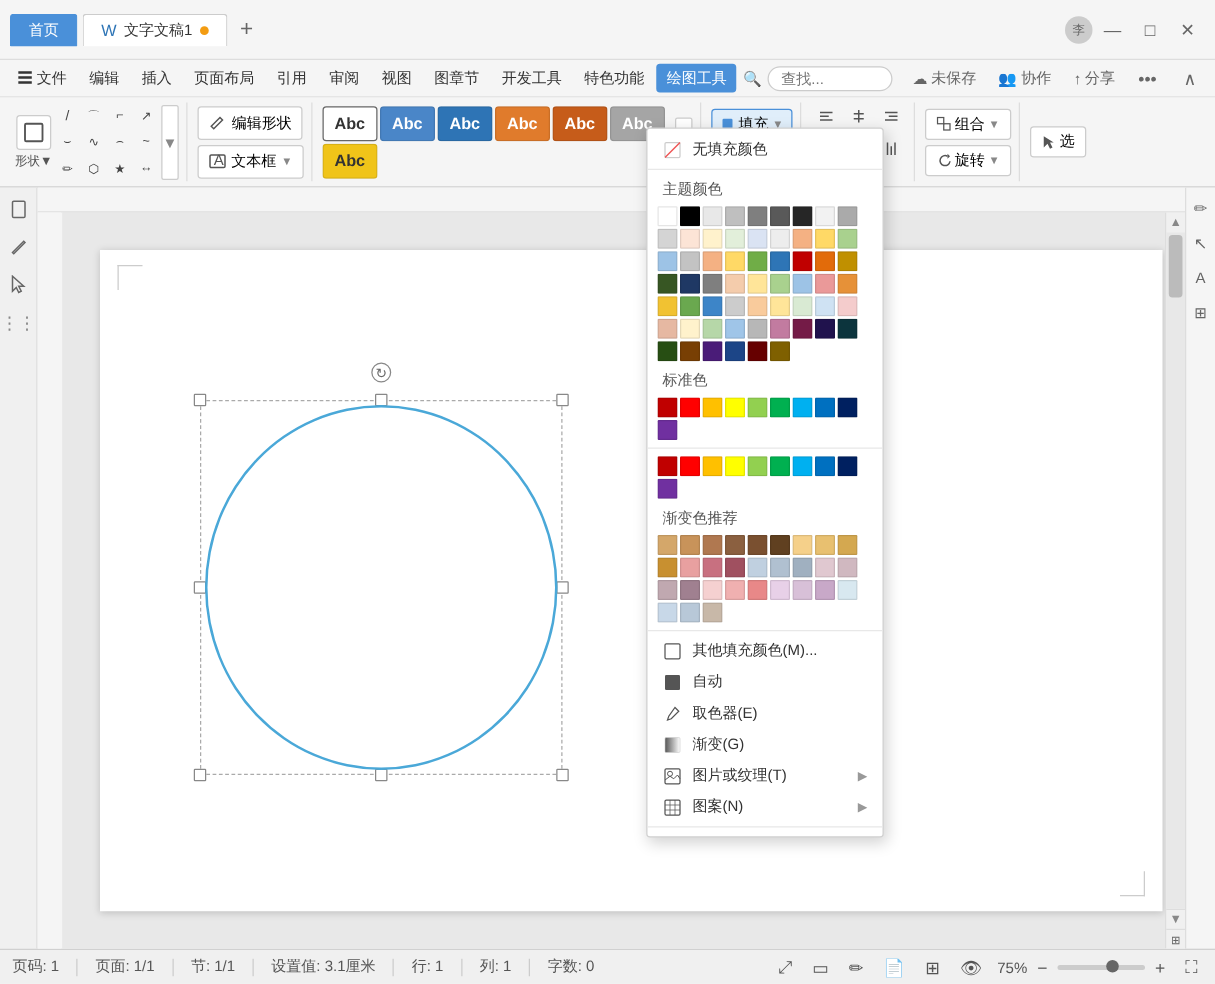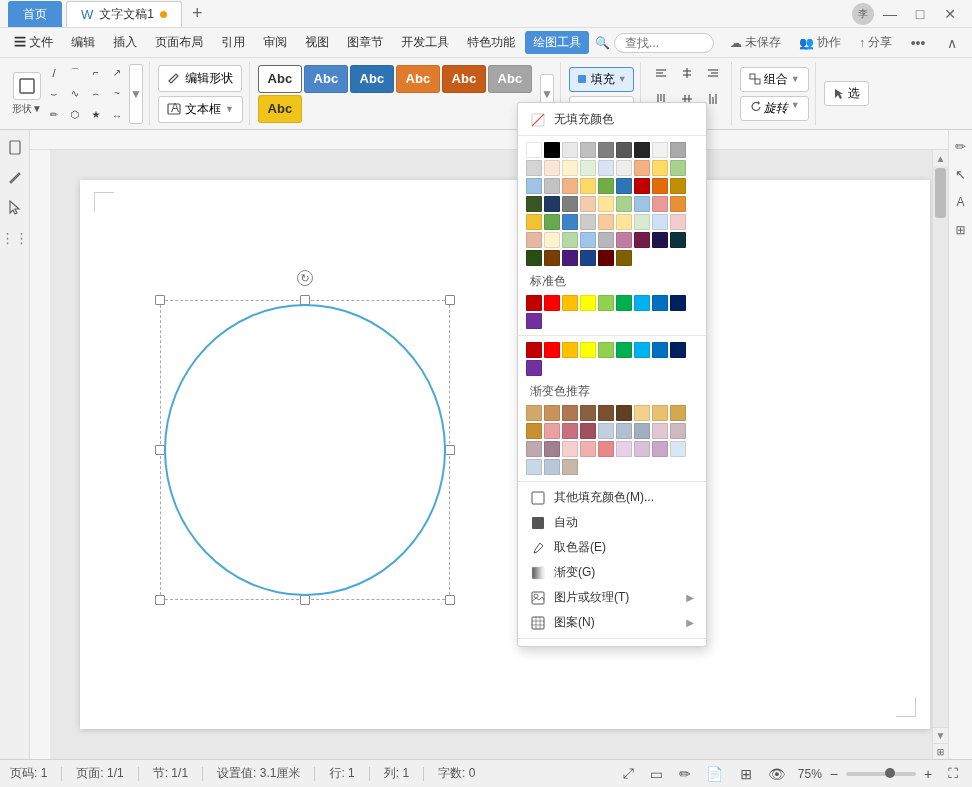--- a/index.html
+++ b/index.html
@@ -1,19 +1,19 @@
 <!DOCTYPE html>
 <html><head>
   <meta charset="utf-8">
   <style>
     * { box-sizing: border-box; margin: 0; padding: 0; font-family: 'Microsoft YaHei', SimSun, sans-serif; font-size: 12px; }
     body { width: 972px; height: 787px; overflow: hidden; background: #f0f0f0; display: flex; flex-direction: column; }
 
     
-    .title-bar { height: 28px; background: #f5f5f5; display: flex; align-items: center; padding: 0 8px; border-bottom: 1px solid #ddd; }
+    .title-bar { height: 48px; background: #f5f5f5; display: flex; align-items: center; padding: 0 8px; border-bottom: 1px solid #ddd; }
     .title-tab { background: #fff; border: 1px solid #ccc; border-bottom: none; padding: 4px 14px; font-size: 12px; color: #333; border-radius: 3px 3px 0 0; margin-right: 4px; display: flex; align-items: center; gap: 6px; }
     .title-tab.home { background: #4a90d9; color: #fff; border-color: #4a90d9; }
     .title-tab-dot { width: 7px; height: 7px; background: #f39c12; border-radius: 50%; }
     .title-add-tab { background: none; border: none; font-size: 18px; cursor: pointer; color: #666; padding: 0 6px; }
     .title-controls { margin-left: auto; display: flex; gap: 2px; }
     .title-btn { width: 28px; height: 22px; background: none; border: none; cursor: pointer; display: flex; align-items: center; justify-content: center; font-size: 14px; color: #666; }
     .avatar { width: 22px; height: 22px; background: #ccc; border-radius: 50%; margin-left: 4px; display: flex; align-items: center; justify-content: center; font-size: 10px; color: #666; }
 
     
     .menu-bar { height: 30px; background: #f5f5f5; display: flex; align-items: center; padding: 0 6px; border-bottom: 1px solid #e0e0e0; gap: 2px; }
@@ -43,21 +43,21 @@
     .style-sample.orange1 { background: #e07b2c; }
     .style-sample.orange2 { background: #c65c1a; }
     .style-sample.gray1 { background: #a5a5a5; }
     .style-sample.yellow1 { background: #f0c419; color: #333; }
     .fill-btn { display: flex; align-items: center; gap: 3px; padding: 3px 6px; border: 1px solid #ccc; border-radius: 3px; cursor: pointer; background: #fff; font-size: 12px; white-space: nowrap; justify-content: center; }
     .fill-btn.active { background: #e0eefa; border-color: #4a90d9; }
     .outline-btn { display: flex; align-items: center; gap: 3px; padding: 3px 6px; border: 1px solid #ccc; border-radius: 3px; cursor: pointer; background: #fff; font-size: 12px; }
     .align-icons { display: flex; gap: 2px; }
     .small-icon-btn { width: 24px; height: 24px; display: flex; align-items: center; justify-content: center; border: none; background: none; cursor: pointer; border-radius: 2px; }
     .group-btn { display: flex; align-items: center; gap: 3px; padding: 3px 8px; border: 1px solid #ccc; border-radius: 3px; cursor: pointer; background: #fff; font-size: 12px; white-space: nowrap; }
-    .rotate-btn { display: flex; align-items: flex-start; gap: 3px; padding: 3px 8px; border: 1px solid #ccc; border-radius: 3px; cursor: pointer; background: #fff; font-size: 12px; font-style: italic; }
+    .rotate-btn { display: flex; align-items: center; gap: 3px; padding: 3px 8px; border: 1px solid #ccc; border-radius: 3px; cursor: pointer; background: #fff; font-size: 12px; }
 
     
     .main-area { flex: 1; display: flex; overflow: hidden; }
     .left-sidebar { width: 30px; background: #f0f0f0; border-right: 1px solid #ddd; display: flex; flex-direction: column; align-items: center; padding: 6px 0; gap: 6px; }
     .left-tool { width: 24px; height: 24px; display: flex; align-items: center; justify-content: center; cursor: pointer; border-radius: 3px; color: #555; font-size: 13px; }
     .canvas-area { flex: 1; background: #e8e8e8; overflow: hidden; position: relative; }
     .page-wrapper { position: absolute; top: 30px; left: 30px; right: 18px; bottom: 30px; background: #fff; box-shadow: 0 1px 6px rgba(0,0,0,0.18); }
 
     
     .right-tools { width: 24px; background: #f5f5f5; border-left: 1px solid #ddd; display: flex; flex-direction: column; align-items: center; padding: 6px 0; gap: 8px; }
@@ -401,20 +401,21 @@
     <div class="menu-action-icon">
       <svg width="14" height="14" viewBox="0 0 14 14">
           <rect x="1" y="1" width="12" height="12" rx="1" fill="none" stroke="#ccc" stroke-width="1"></rect>
           <line x1="1" y1="13" x2="13" y2="1" stroke="#e55" stroke-width="1.2"></line>
         </svg>
     </div>
     <span>无填充颜色</span>
   </div>
   <div class="dropdown-sep"></div>
 
+  <div class="dropdown-header">主题颜色</div>
   <div class="color-grid" id="theme-grid">
       <div class="color-cell" title="#ffffff" style="background: rgb(255, 255, 255);"></div>
       <div class="color-cell" title="#000000" style="background: rgb(0, 0, 0);"></div>
       <div class="color-cell" title="#e8e8e8" style="background: rgb(232, 232, 232);"></div>
       <div class="color-cell" title="#bfbfbf" style="background: rgb(191, 191, 191);"></div>
       <div class="color-cell" title="#7f7f7f" style="background: rgb(127, 127, 127);"></div>
       <div class="color-cell" title="#595959" style="background: rgb(89, 89, 89);"></div>
       <div class="color-cell" title="#262626" style="background: rgb(38, 38, 38);"></div>
       <div class="color-cell" title="#f2f2f2" style="background: rgb(242, 242, 242);"></div>
       <div class="color-cell" title="#aaaaaa" style="background: rgb(170, 170, 170);"></div>

